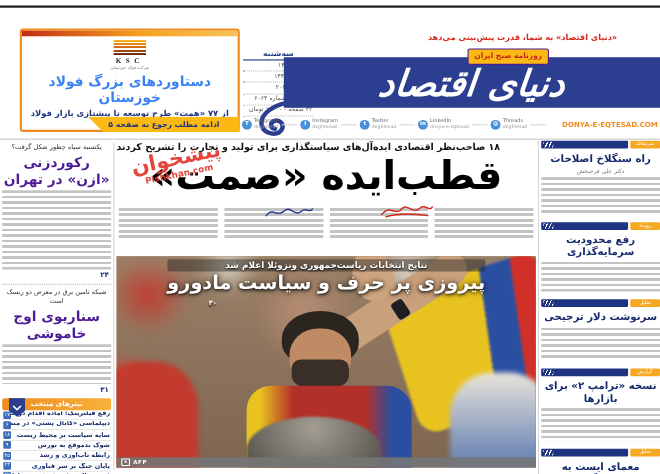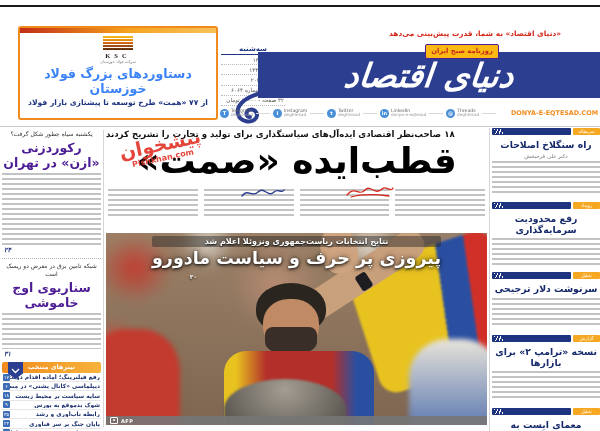--- a/index.html
+++ b/index.html
@@ -48,21 +48,21 @@
   .header-rule{left:0;right:0;top:126px;height:1px;background:#c9c9c9;}
   
   .vrule1{left:103px;top:130px;height:297px;width:1px;background:#d6d6d6;}
   .vrule2{left:489px;top:128px;height:303px;width:1px;background:#d6d6d6;}
   
   .fake-text{background:repeating-linear-gradient(to bottom,#c3c3c3 0 2.4px,transparent 2.4px 5px);}
   
   .leftcol{left:2px;top:130px;width:99px;}
   .lc-kicker{font-size:6px;color:#333;text-align:center;line-height:1.3;}
   .lc-headline{font-size:12.5px;font-weight:bold;color:#4c1d95;text-align:center;line-height:1.25;margin:2px 0;}
-  .lc-ref{font-size:6.5px;font-weight:bold;color:#1e3480;text-align:left;margin:1px 2px 0;font-style:italic;}
+  .lc-ref{font-size:6.5px;font-weight:bold;color:#1e3480;text-align:right;margin:1px 2px 0;}
   .lc-div{border-top:1px dotted #b5b5b5;margin:4px 0 3px;}
   .picks-header{position:relative;height:11px;background:linear-gradient(90deg,#f08c1e,#f7b23b);
      border-radius:2px;color:#fff;font-size:6.4px;font-weight:bold;line-height:11px;text-align:center;margin-top:4px;}
   .picks-ribbon{position:absolute;left:6px;top:0;width:15px;height:17px;background:#2c3e8f;
      clip-path:polygon(0 0,100% 0,100% 68%,50% 100%,0 68%);}
   .picks-ribbon svg{position:absolute;left:3px;top:6px;}
   .pick-row{display:flex;align-items:center;justify-content:space-between;height:8.3px;border-bottom:1px solid #e6e6e6;background:#fff;padding:0 1px;}
   .pick-title{font-size:5.9px;font-weight:bold;color:#1a2e6e;white-space:nowrap;overflow:hidden;}
   .pick-badge{width:7px;height:7px;background:#3e6db8;color:#fff;font-size:4.6px;line-height:7px;text-align:center;border-radius:1px;flex:0 0 auto;}
   
@@ -129,20 +129,21 @@
 
   <div class="abs top-rule"></div>
 
   <div class="abs adbox">
     <div class="bar"></div>
     <div class="logo"></div>
     <div class="ksc">KSC</div>
     <div class="ksc-sub">شرکت فولاد خوزستان</div>
     <div class="title">دستاوردهای بزرگ فولاد خوزستان</div>
     <div class="subtitle">از ۷۷ «همت» طرح توسعه تا پیشتازی بازار فولاد</div>
+    <div class="ribbon">ادامه مطلب رجوع به صفحه ۵</div>
   </div>
 
   <div class="abs datebox">
     <div class="weekday">سه‌شنبه</div>
     <div class="dline">۹ مرداد ۱۴۰۳</div>
     <div class="dline">۲۳ محرم ۱۴۴۶</div>
     <div class="dline">۳۰ ژوئیه ۲۰۲۴</div>
     <div class="dline">سال ۲۲ - شماره ۶۰۶۴</div>
     <div class="dline">۳۲ صفحه - ۱۰۰۰۰ تومان</div>
   </div>

